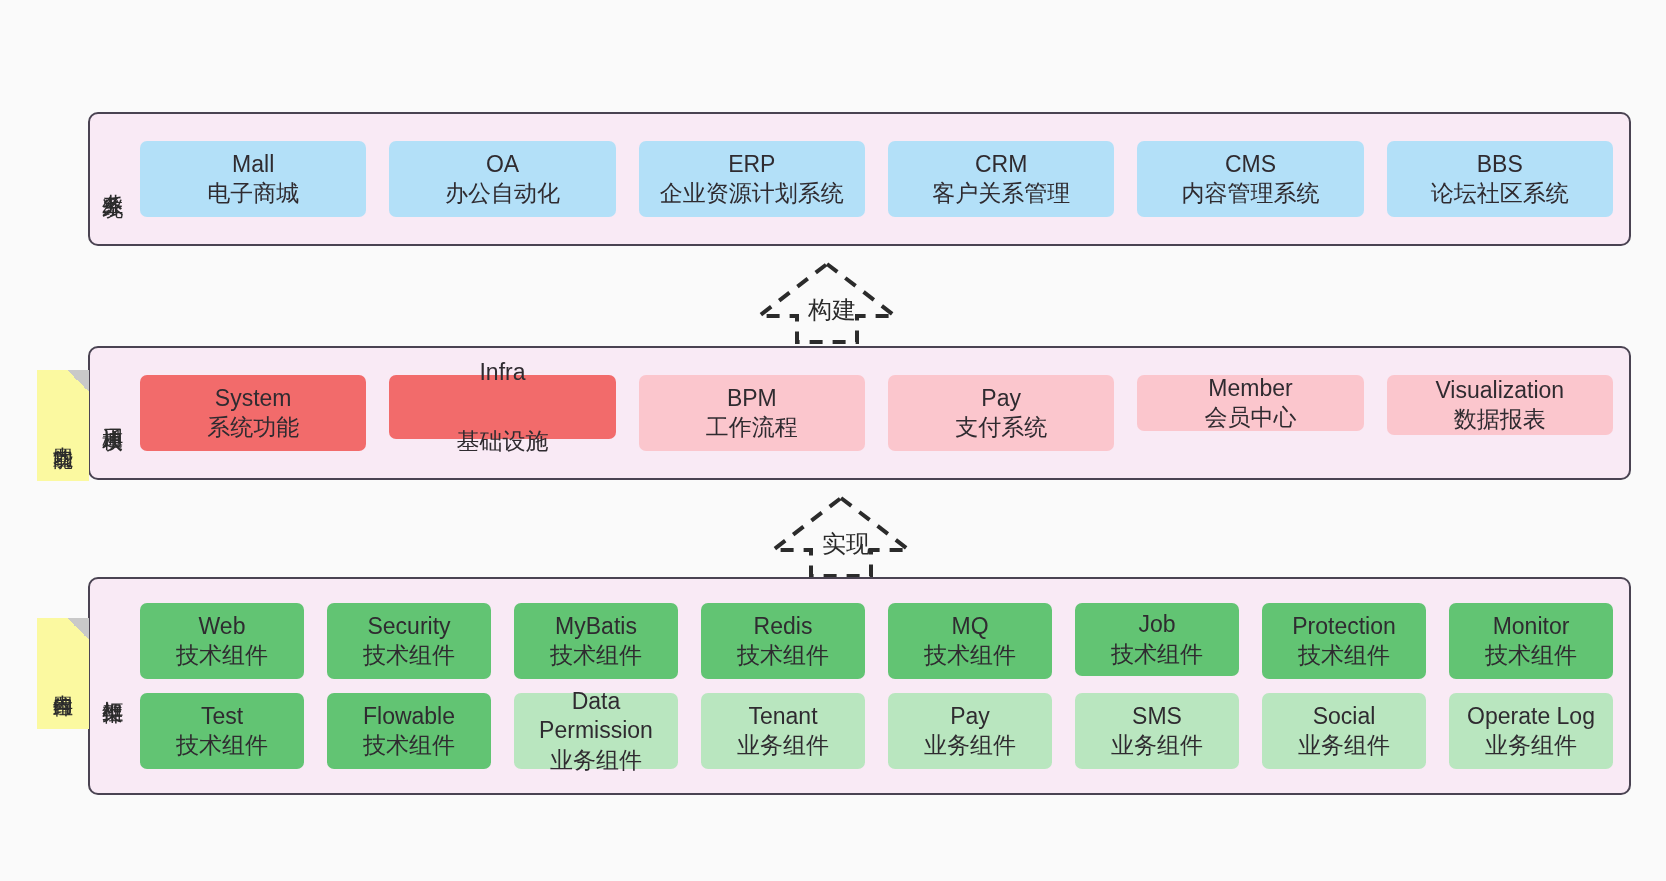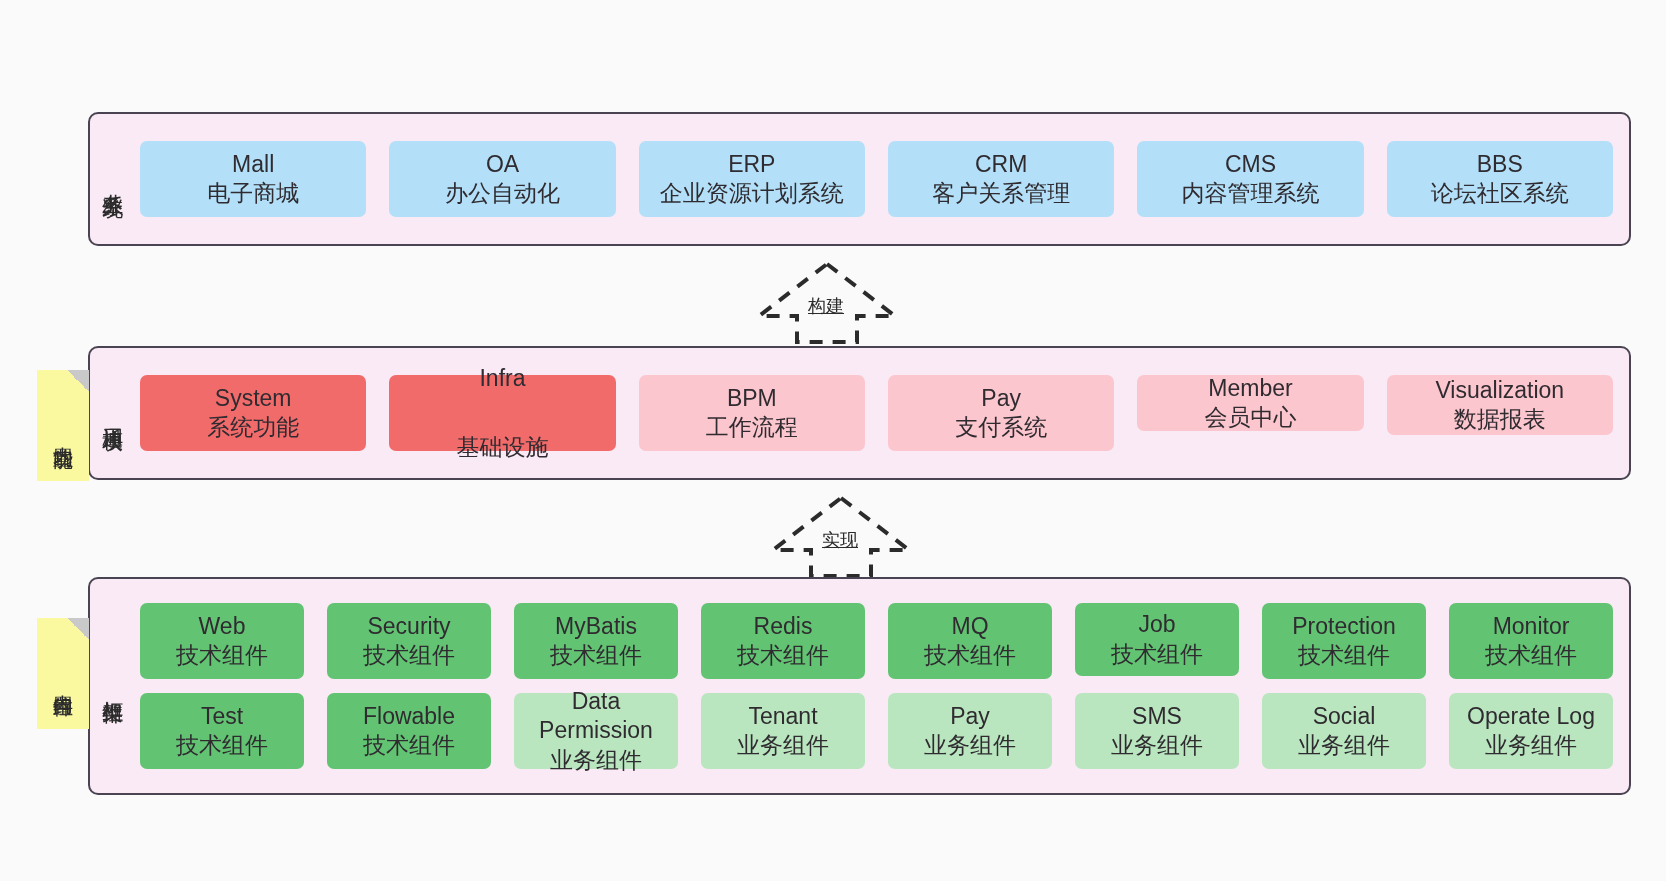--- a/index.html
+++ b/index.html
@@ -107,26 +107,25 @@
     height: 22px;
     background: linear-gradient(225deg, #c9c9c9 0 50%, transparent 50% 100%);
   }
 
   
   .connector {
     position: absolute;
   }
   .connector-label {
     position: absolute;
-    font-size: 18px;
+    font-size: 24px;
     color: #2b2b2b;
     background: transparent;
     white-space: nowrap;
     user-select: none;
-    text-decoration: underline;
   }
 </style>
 </head>
 <body>
 
 <div id="canvas">
 
   <div class="layer" id="layer-0" style="left:88px; top:112px; width:1543px; height:134px;">
     <div class="layer-label">业务系统</div>
     <div class="layer-body">
@@ -167,21 +166,21 @@
   <div class="connector-label" style="left:808px; top:294px;">构建</div>
 
   <div class="layer" id="layer-1" style="left:88px; top:346px; width:1543px; height:134px;">
     <div class="layer-label">通用模块</div>
     <div class="layer-body">
       <div class="row">
         <div class="node c-red" style="height:76px;">
           <span class="en">System</span>
           <span class="cn">系统功能</span>
         </div>
-        <div class="node c-red" style="height:76px;gap:40px;">
+        <div class="node c-red" style="height:64px;gap:40px;">
           <span class="en">Infra</span>
           <span class="cn">基础设施</span>
         </div>
         <div class="node c-pink" style="height:76px;">
           <span class="en">BPM</span>
           <span class="cn">工作流程</span>
         </div>
         <div class="node c-pink" style="height:76px;">
           <span class="en">Pay</span>
           <span class="cn">支付系统</span>

